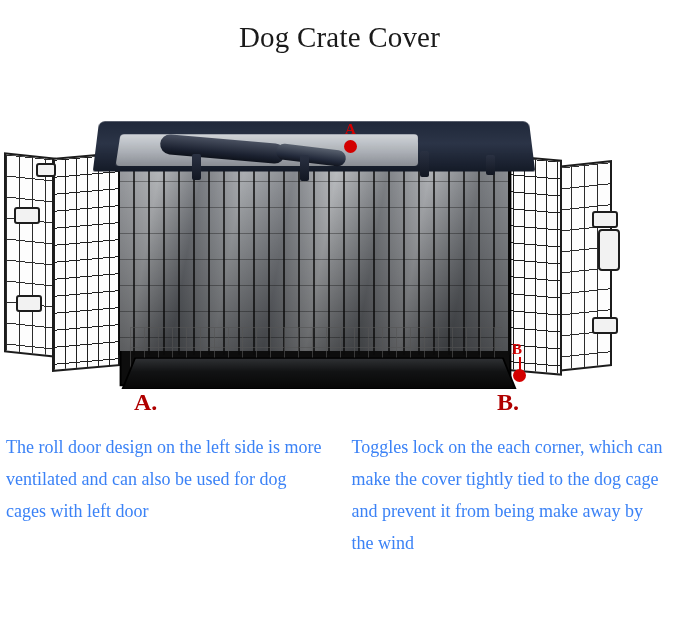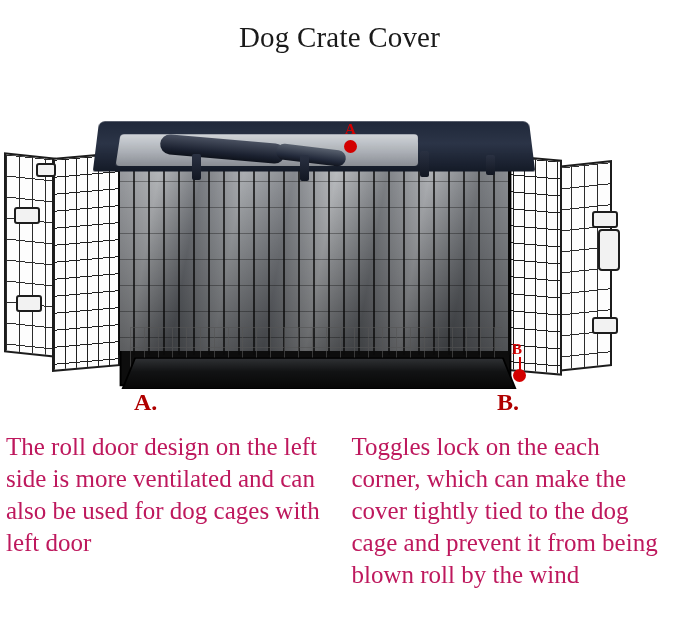--- a/index.html
+++ b/index.html
@@ -234,23 +234,23 @@
 
   
   .columns {
     display: flex;
     padding: 0 6px;
     box-sizing: border-box;
     width: 679px;
   }
   .col {
     flex: 1;
-    font-size: 25px;
+    font-size: 18px;
     line-height: 32px;
-    color: #be185d;
+    color: #3b82f6;
     padding-right: 18px;
     box-sizing: border-box;
   }
   .col.right { padding-left: 10px; padding-right: 4px; }
 </style>
 </head>
 <body>
 
 <div class="title-bar">
   <span class="title-main">Dog Crate Cover</span>
@@ -298,14 +298,14 @@
   <div class="marker" style="left:513px; top:310px;"></div>
 </div>
 
 <div class="caption-letters">
   <span class="cap" id="cap-a">A.</span>
   <span class="cap" id="cap-b">B.</span>
 </div>
 
 <div class="columns">
   <div class="col">The roll door design on the left side is more ventilated and can also be used for dog cages with left door</div>
-  <div class="col right">Toggles lock on the each corner, which can make the cover tightly tied to the dog cage and prevent it from being blown roll by the wind</div>
+  <div class="col right">Toggles lock on the each corner, which can make the cover tightly tied to the dog cage and prevent it from being make away by the wind</div>
 </div>
 
 </body></html>

